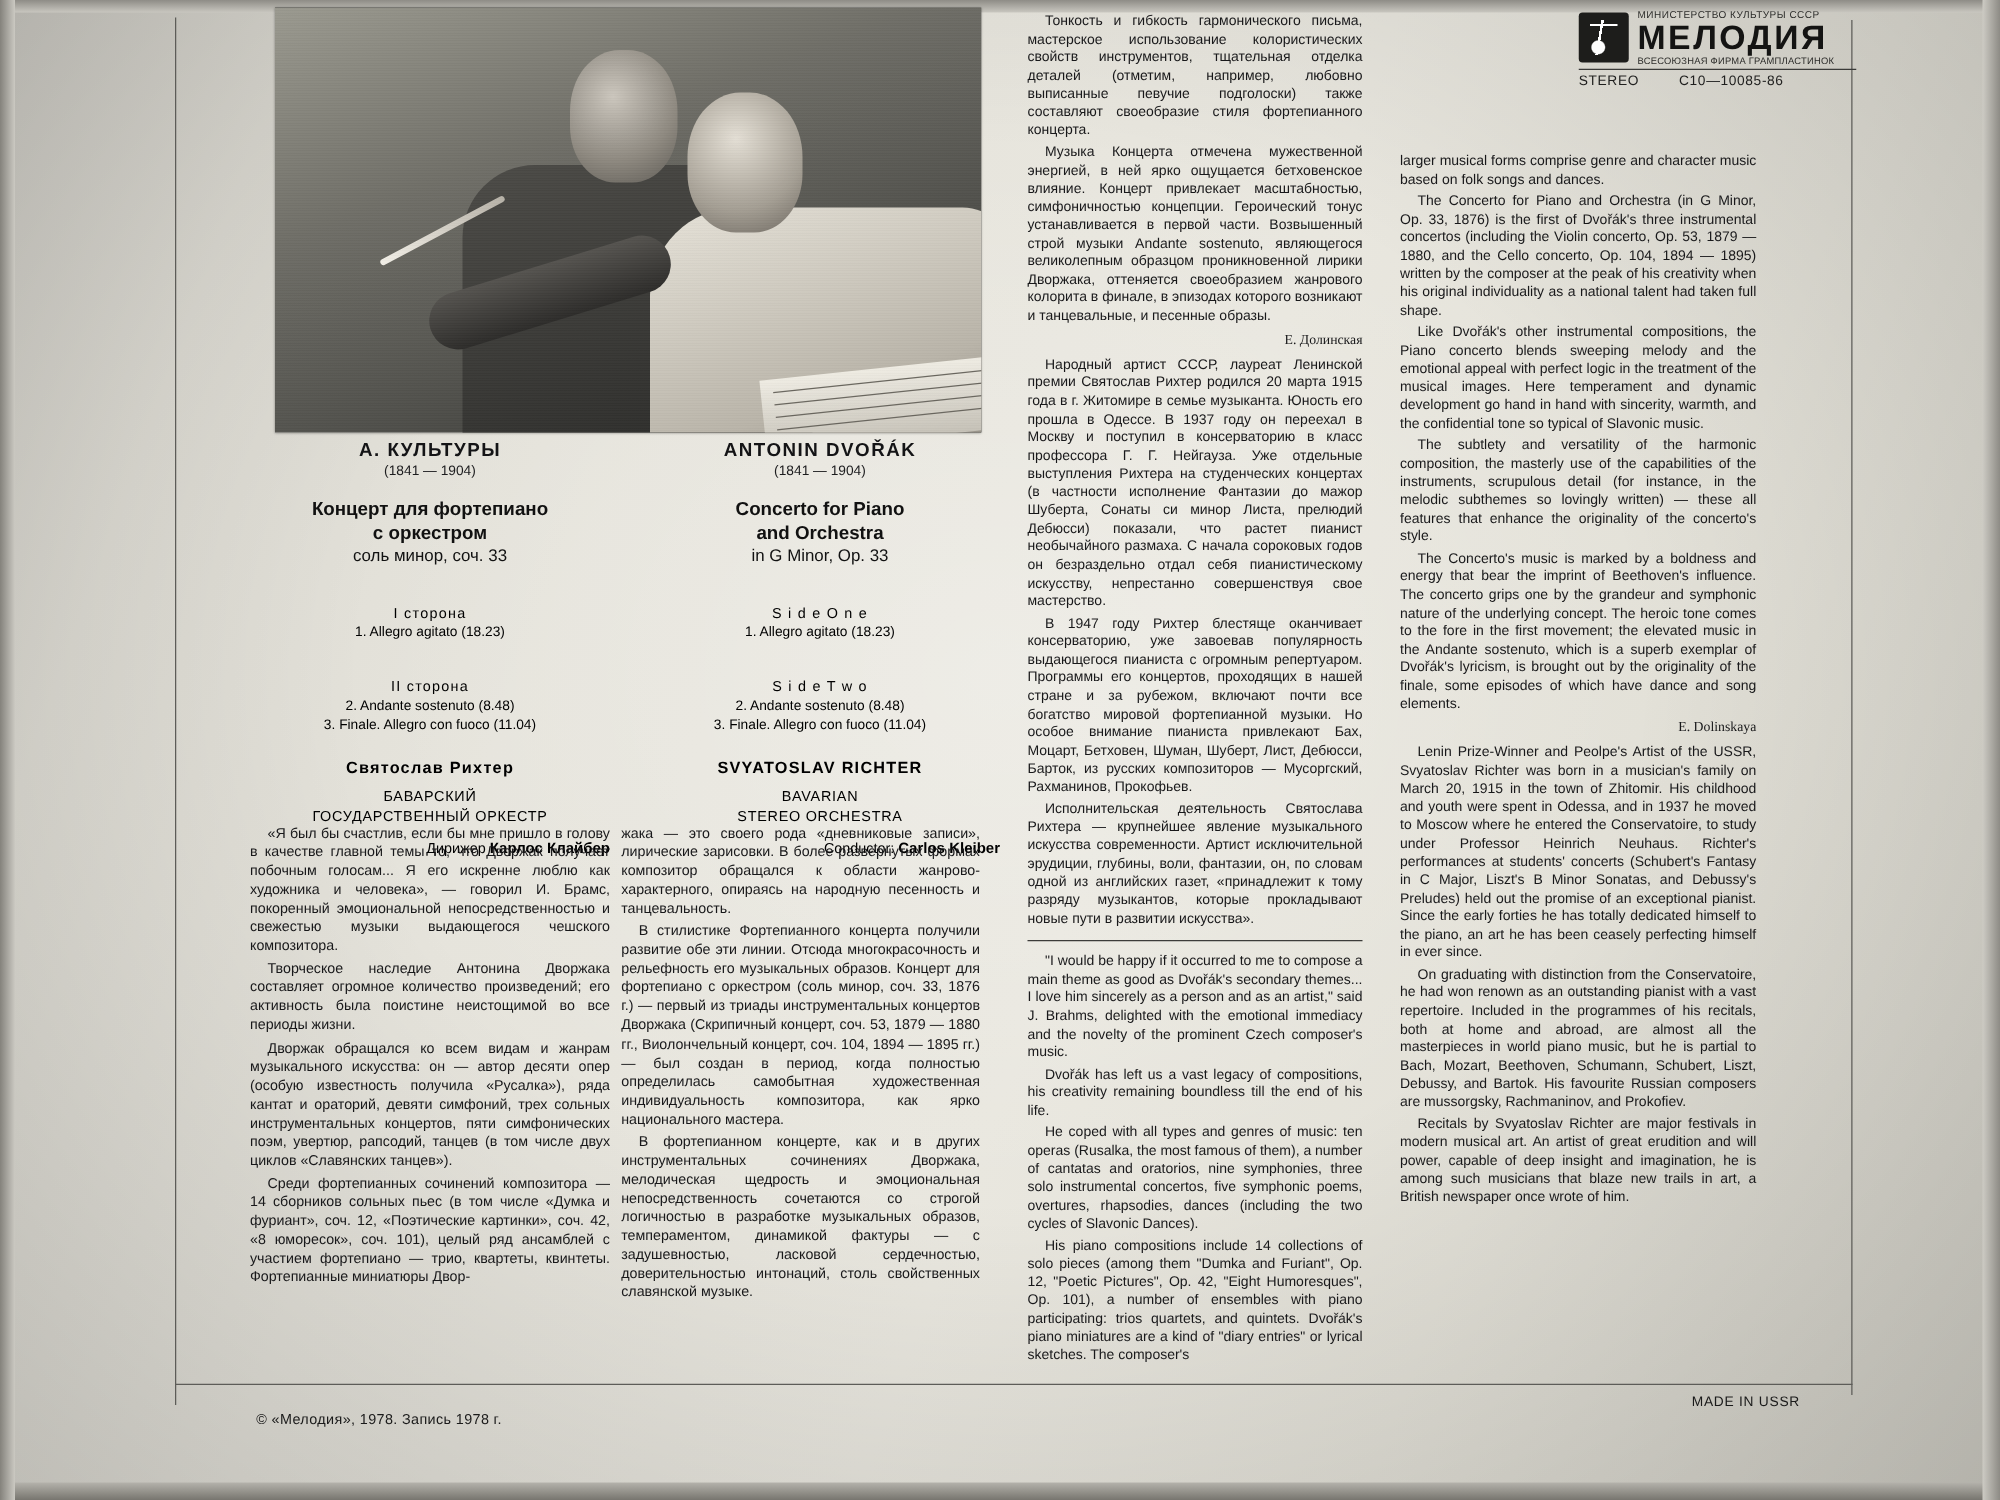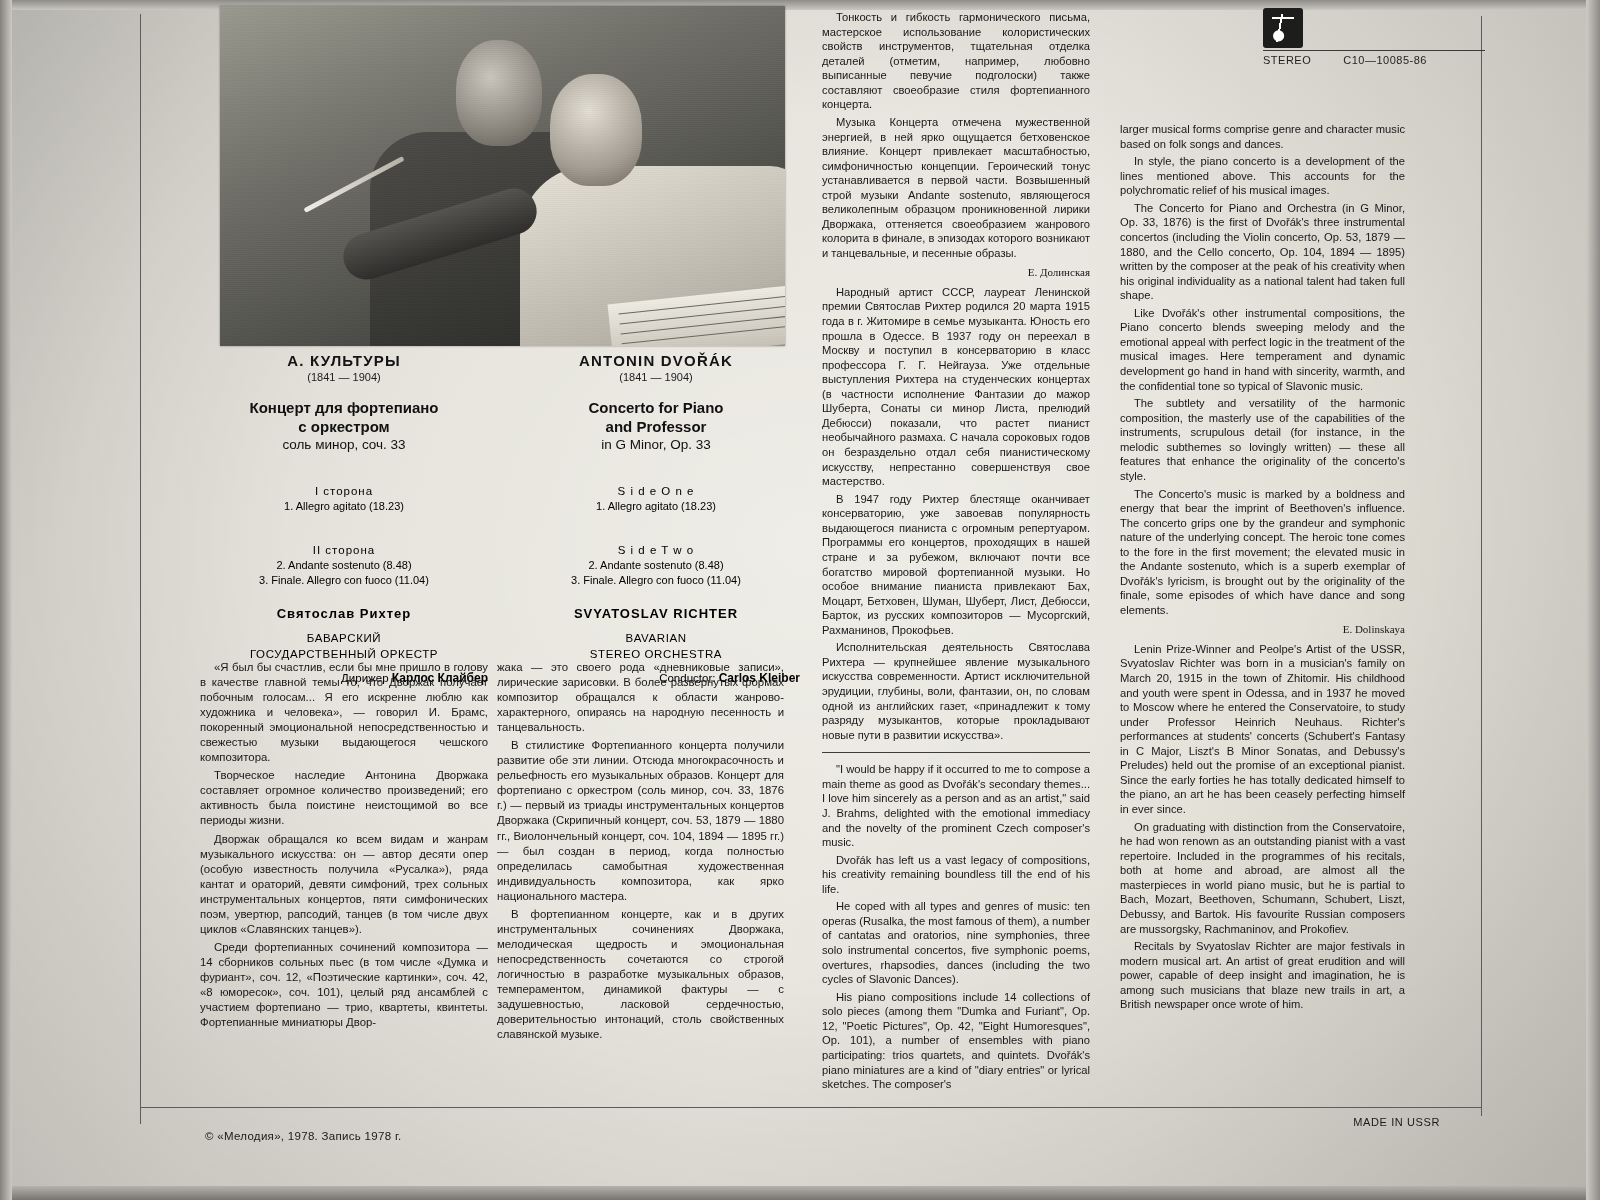--- a/index.html
+++ b/index.html
@@ -129,20 +129,25 @@
             <i style="top:30px"></i>
             <i style="top:40px"></i>
         </div>
         <div class="grain"></div>
       </div>
     </div>
 
     <div id="label-block">
       <div class="logo-row">
         <div class="logo-mark"></div>
+        <div class="logo-text">
+          <div class="ministry">МИНИСТЕРСТВО КУЛЬТУРЫ СССР</div>
+          <div class="melodiya">МЕЛОДИЯ</div>
+          <div class="allunion">ВСЕСОЮЗНАЯ ФИРМА ГРАМПЛАСТИНОК</div>
+        </div>
       </div>
       <div class="catalog-row">
         <span>STEREO</span>
         <span>С10—10085-86</span>
       </div>
     </div>
 
     <div id="titles">
       <div class="t-col t-left ru">
         <div class="composer">А. КУЛЬТУРЫ</div>
@@ -166,21 +171,21 @@
           <span>Дирижер</span>
           <b>Карлос Клайбер</b>
         </div>
       </div>
 
       <div class="t-col t-right en">
         <div class="composer">ANTONIN DVOŘÁK</div>
         <div class="years">(1841 — 1904)</div>
         <div class="work">
           <div>Concerto for Piano</div>
-          <div>and Professor</div>
+          <div>and Orchestra</div>
           <div class="sub">in G Minor, Op. 33</div>
         </div>
         <div class="side-head">S i d e   O n e</div>
         <div class="track">1. Allegro agitato (18.23)</div>
         <div class="side-head">S i d e   T w o</div>
         <div class="track">2. Andante sostenuto (8.48)</div>
         <div class="track">3. Finale. Allegro con fuoco (11.04)</div>
         <div class="performer">SVYATOSLAV RICHTER</div>
         <div class="ensemble">
           <div>BAVARIAN</div>
@@ -217,21 +222,20 @@
       <div class="eng-quote en">
         <p class="para">"I would be happy if it occurred to me to compose a main theme as good as Dvořák's secondary themes... I love him sincerely as a person and as an artist," said J. Brahms, delighted with the emotional immediacy and the novelty of the prominent Czech composer's music.</p>
         <p class="para">Dvořák has left us a vast legacy of compositions, his creativity remaining boundless till the end of his life.</p>
         <p class="para">He coped with all types and genres of music: ten operas (Rusalka, the most famous of them), a number of cantatas and oratorios, nine symphonies, three solo instrumental concertos, five symphonic poems, overtures, rhapsodies, dances (including the two cycles of Slavonic Dances).</p>
         <p class="para">His piano compositions include 14 collections of solo pieces (among them "Dumka and Furiant", Op. 12, "Poetic Pictures", Op. 42, "Eight Humoresques", Op. 101), a number of ensembles with piano participating: trios quartets, and quintets. Dvořák's piano miniatures are a kind of "diary entries" or lyrical sketches. The composer's</p>
       </div>
     </div>
 
     <div class="col en just" id="c4">
       <p class="para noind">larger musical forms comprise genre and character music based on folk songs and dances.</p>
-      <p class="para">In style, the piano concerto is a development of the lines mentioned above. This accounts for the polychromatic relief of his musical images.</p>
       <p class="para">The Concerto for Piano and Orchestra (in G Minor, Op. 33, 1876) is the first of Dvořák's three instrumental concertos (including the Violin concerto, Op. 53, 1879 — 1880, and the Cello concerto, Op. 104, 1894 — 1895) written by the composer at the peak of his creativity when his original individuality as a national talent had taken full shape.</p>
       <p class="para">Like Dvořák's other instrumental compositions, the Piano concerto blends sweeping melody and the emotional appeal with perfect logic in the treatment of the musical images. Here temperament and dynamic development go hand in hand with sincerity, warmth, and the confidential tone so typical of Slavonic music.</p>
       <p class="para">The subtlety and versatility of the harmonic composition, the masterly use of the capabilities of the instruments, scrupulous detail (for instance, in the melodic subthemes so lovingly written) — these all features that enhance the originality of the concerto's style.</p>
       <p class="para">The Concerto's music is marked by a boldness and energy that bear the imprint of Beethoven's influence. The concerto grips one by the grandeur and symphonic nature of the underlying concept. The heroic tone comes to the fore in the first movement; the elevated music in the Andante sostenuto, which is a superb exemplar of Dvořák's lyricism, is brought out by the originality of the finale, some episodes of which have dance and song elements.</p>
       <div class="sign">E. Dolinskaya</div>
       <p class="para">Lenin Prize-Winner and Peolpe's Artist of the USSR, Svyatoslav Richter was born in a musician's family on March 20, 1915 in the town of Zhitomir. His childhood and youth were spent in Odessa, and in 1937 he moved to Moscow where he entered the Conservatoire, to study under Professor Heinrich Neuhaus. Richter's performances at students' concerts (Schubert's Fantasy in C Major, Liszt's B Minor Sonatas, and Debussy's Preludes) held out the promise of an exceptional pianist. Since the early forties he has totally dedicated himself to the piano, an art he has been ceasely perfecting himself in ever since.</p>
       <p class="para">On graduating with distinction from the Conservatoire, he had won renown as an outstanding pianist with a vast repertoire. Included in the programmes of his recitals, both at home and abroad, are almost all the masterpieces in world piano music, but he is partial to Bach, Mozart, Beethoven, Schumann, Schubert, Liszt, Debussy, and Bartok. His favourite Russian composers are mussorgsky, Rachmaninov, and Prokofiev.</p>
       <p class="para">Recitals by Svyatoslav Richter are major festivals in modern musical art. An artist of great erudition and will power, capable of deep insight and imagination, he is among such musicians that blaze new trails in art, a British newspaper once wrote of him.</p>
     </div>
 

